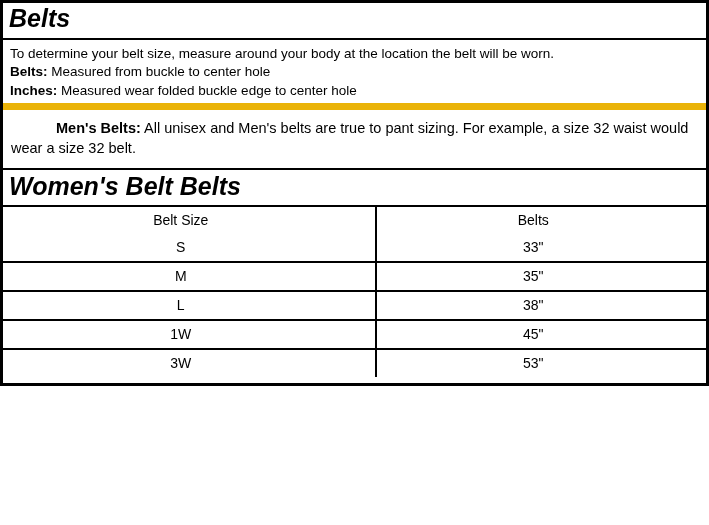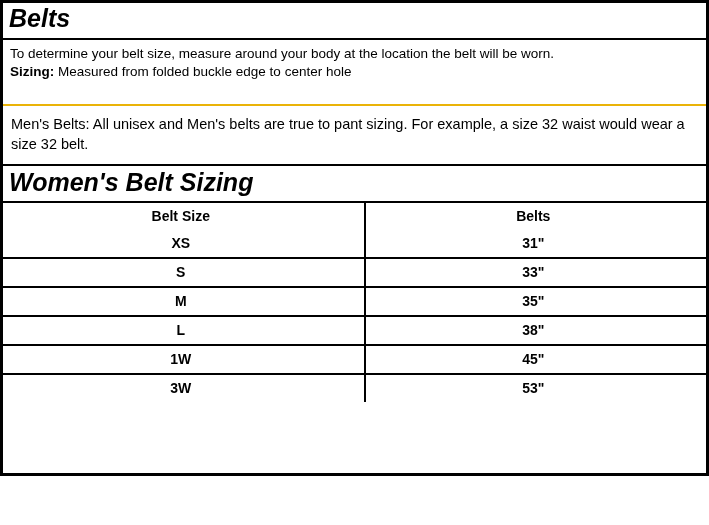--- a/index.html
+++ b/index.html
@@ -9,110 +9,108 @@
   }
   body {
     width: 709px;
     height: 525px;
     font-family: "Liberation Sans", sans-serif;
     color: #000000;
     overflow: hidden;
   }
   .sheet {
     width: 709px;
-    height: 476px;
+    height: 386px;
     box-sizing: border-box;
     border: 3px solid #000000;
     display: flex;
     flex-direction: column;
   }
   .section-title {
     font-size: 25px;
     font-weight: bold;
     font-style: italic;
     padding: 3px 6px 5px 6px;
     border-bottom: 2px solid #000000;
     line-height: 1.1;
   }
   .section-title.first {
     padding-top: 2px;
   }
   .intro {
-    padding: 5px 7px 22px 7px;
-    border-bottom: 2px solid #eab308;
+    padding: 5px 7px 2px 7px;
+    border-bottom: 7px solid #eab308;
     font-size: 13.5px;
     line-height: 1.33;
   }
   .intro p {
     margin: 0 0 1px 0;
   }
   .intro .lbl {
     font-weight: bold;
   }
   .mens-note {
     padding: 9px 8px 10px 8px;
     border-bottom: 2px solid #000000;
     font-size: 14.5px;
     line-height: 1.33;
   }
   .mens-note .lbl {
-    font-weight: normal;
+    font-weight: bold;
+    margin-left: 45px;
   }
   table.size-table {
     width: 100%;
     border-collapse: collapse;
     table-layout: fixed;
     font-size: 14px;
   }
   table.size-table th,
   table.size-table td {
     text-align: center;
-    padding: 5px 7px 6px 2px;
+    padding: 5px 18px 6px 2px;
     border-bottom: 2px solid #000000;
-    font-weight: bold;
+    font-weight: normal;
   }
   table.size-table th.col-left,
   table.size-table td.col-left {
     border-right: 2px solid #000000;
     width: 50%;
   }
   table.size-table tr:last-child th,
   table.size-table tr:last-child td {
     border-bottom: none;
   }
 </style>
 </head>
 <body>
 
 <div class="sheet">
 
   <div class="section-title first">Belts</div>
 
   <div class="intro">
     <p>To determine your belt size, measure around your body at the location the belt will be worn.</p>
-    <p><span class="lbl">Sizing:</span><span> Measured from folded buckle edge to center hole</span></p>
+    <p><span class="lbl">Belts:</span><span> Measured from buckle to center hole</span></p>
+    <p><span class="lbl">Inches:</span><span> Measured wear folded buckle edge to center hole</span></p>
   </div>
 
 
   <div class="mens-note"><span class="lbl">Men's Belts:</span><span> All unisex and Men's belts are true to pant sizing. For example, a size 32 waist would wear a size 32 belt.</span></div>
 
-  <div class="section-title">Women's Belt Sizing</div>
+  <div class="section-title">Women's Belt Belts</div>
 
   <table class="size-table">
     <thead>
       <tr>
         <th class="col-left">Belt Size</th>
         <th>Belts</th>
       </tr>
     </thead>
     <tbody>
-      <tr>
-        <td class="col-left">XS</td>
-        <td>31"</td>
-      </tr>
       <tr>
         <td class="col-left">S</td>
         <td>33"</td>
       </tr>
       <tr>
         <td class="col-left">M</td>
         <td>35"</td>
       </tr>
       <tr>
         <td class="col-left">L</td>

